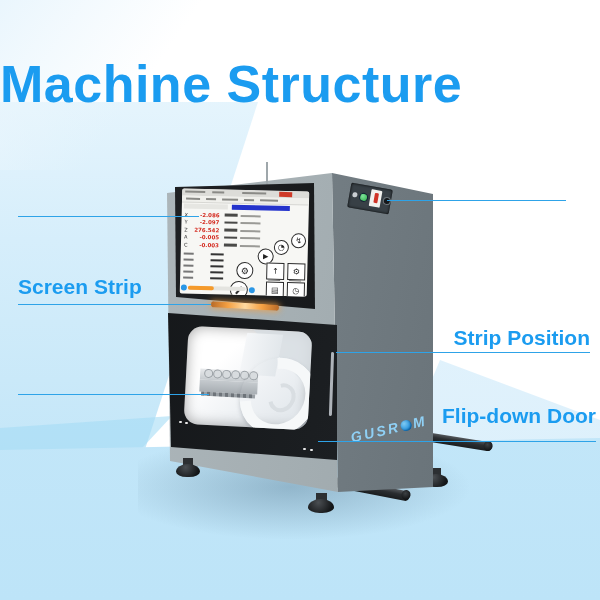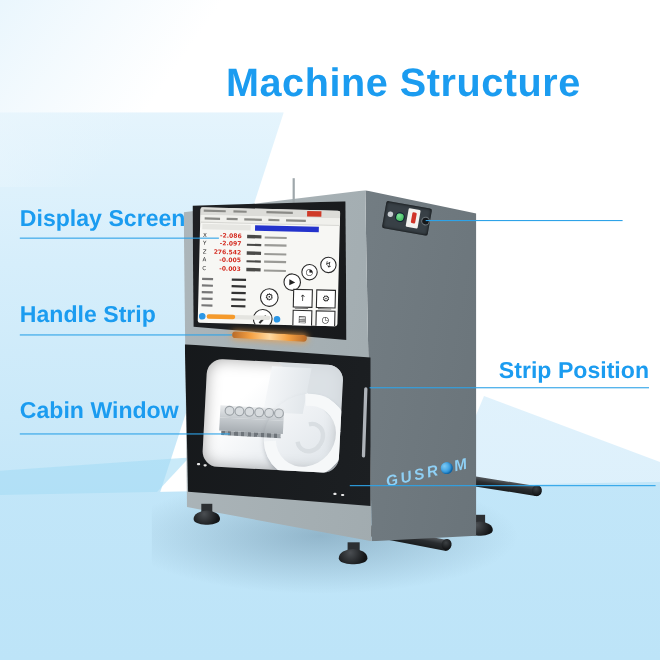--- a/index.html
+++ b/index.html
@@ -17,21 +17,21 @@
     clip-path:polygon(0 428px,172px 416px,0 600px);
     background:#a5dcf5;opacity:.6;}
   .bg-right{left:0;top:0;width:600px;height:600px;
     clip-path:polygon(440px 360px,600px 420px,600px 600px,340px 600px);
     background:linear-gradient(180deg,#ecf7fd 0%,#d8eefb 100%);}
   .bg-bottom{left:0;top:0;width:600px;height:600px;
     clip-path:polygon(0 450px,600px 438px,600px 600px,0 600px);
     background:linear-gradient(180deg,#cfebfa 0%,#bde4f8 100%);}
 
   
-  .title{left:0;top:54px;width:528px;text-align:right;font-size:36px;font-weight:bold;
+  .title{left:0;top:54px;width:528px;text-align:left;font-size:52px;font-weight:bold;
          letter-spacing:.5px;color:#1b9cf0;}
   .lbl{font-size:21px;font-weight:bold;color:#1b9cf0;white-space:nowrap;}
   .lbl-r{text-align:right;}
   .ln{height:0;border-top:1.6px solid #2ea3e8;}
 
   
   .shadow{left:138px;top:432px;width:340px;height:110px;
     background:radial-gradient(ellipse at 45% 50%,rgba(70,105,130,.38) 0%,rgba(70,105,130,0) 68%);}
   .face-front{left:0;top:0;width:600px;height:600px;
     clip-path:polygon(167px 193px,332px 173px,338px 492px,170px 461px);
@@ -312,29 +312,28 @@
 
   <div class="a foot" style="left:176px;top:458px;width:24px;height:22px;">
     <div class="stem"></div>
     <div class="dome"></div>
   </div>
   <div class="a foot" style="left:308px;top:493px;width:26px;height:24px;">
     <div class="stem" style="left:8px;width:11px;"></div>
     <div class="dome" style="width:26px;height:14px;"></div>
   </div>
 
-  <div class="a lbl" style="left:18px;top:187px;">Display Screen</div>
   <div class="a ln" style="left:18px;top:216px;width:181px;"></div>
 
-  <div class="a lbl" style="left:18px;top:275px;">Handle Strip</div>
+  <div class="a lbl" style="left:18px;top:275px;">Screen Strip</div>
   <div class="a ln" style="left:18px;top:304px;width:193px;"></div>
 
-  <div class="a lbl" style="left:18px;top:362px;">Cabin Window</div>
   <div class="a ln" style="left:18px;top:394px;width:191px;"></div>
 
   <div class="a ln" style="left:387px;top:200px;width:179px;"></div>
 
   <div class="a lbl lbl-r" style="left:420px;top:326px;width:170px;">Strip Position</div>
   <div class="a ln" style="left:336px;top:352px;width:254px;"></div>
 
+  <div class="a lbl lbl-r" style="left:428px;top:404px;width:168px;">Flip-down Door</div>
   <div class="a ln" style="left:318px;top:441px;width:278px;"></div>
 
 </div>
 
 </body></html>

